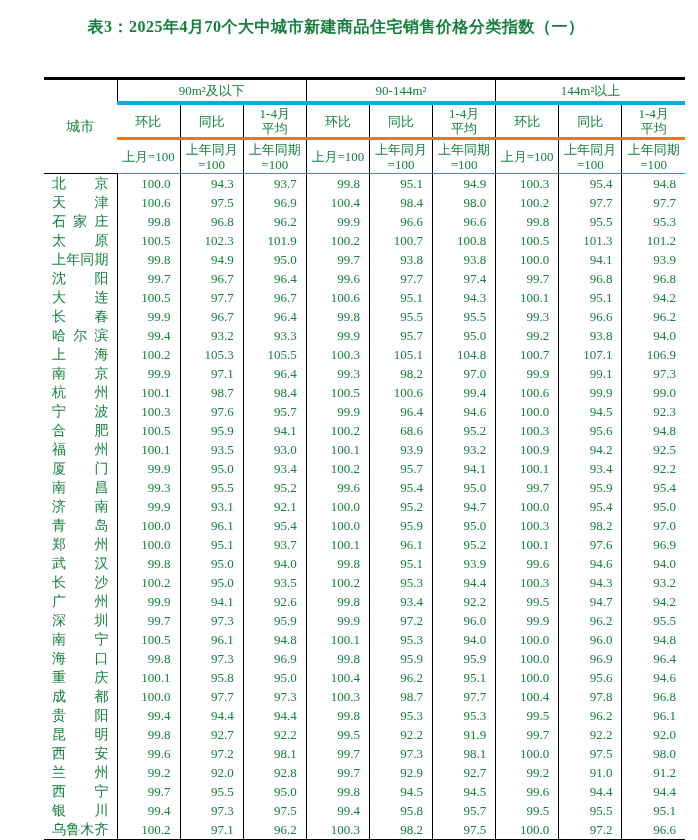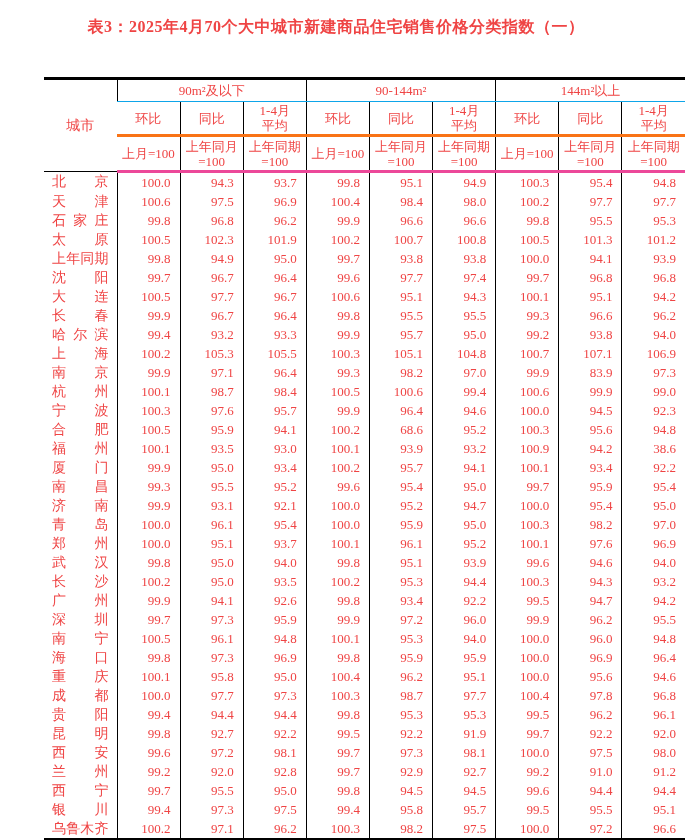--- a/index.html
+++ b/index.html
@@ -5,21 +5,21 @@
   html, body {
     margin: 0;
     padding: 0;
     background: #ffffff;
   }
   .page {
     position: relative;
     width: 698px;
     height: 840px;
     background: #ffffff;
-    color: #ef4444;
+    color: #15803d;
     font-family: "Liberation Serif", "DejaVu Serif", serif;
     overflow: hidden;
   }
   .title {
     margin: 0;
     padding: 15px 40px 0 14px;
     text-align: center;
     font-size: 16px;
     font-weight: bold;
     letter-spacing: 0.5px;
@@ -36,23 +36,23 @@
   }
   col.city-col { width: 73px; }
   th, td {
     padding: 0;
     vertical-align: middle;
     font-weight: normal;
     border-left: 1px solid #000;
   }
   tr > *:first-child { border-left: none; }
   thead th { text-align: center; }
-  .group-row th { height: 21px; border-bottom: 1px solid #0ea5e9; }
+  .group-row th { height: 21px; border-bottom: 4px solid #0ea5e9; }
   .sub-row th { height: 32px; border-bottom: 3px solid #f97316; white-space: pre-line; line-height: 15px; }
-  .basis-row th { height: 33px; border-bottom: 3px solid #ec4899; white-space: pre-line; line-height: 15px; }
+  .basis-row th { height: 33px; border-bottom: 1px solid #ec4899; white-space: pre-line; line-height: 15px; }
   th.city-h { border-bottom: 1px solid #000; font-size: 14px; }
   tbody td { height: 19px; }
   tbody td.city {
     text-align: justify;
     text-align-last: justify;
     -moz-text-align-last: justify;
     padding: 0 8px;
     font-size: 14px;
   }
   tbody td.val {
@@ -241,21 +241,21 @@
         </tr>
         <tr>
           <td class="city">南京</td>
           <td class="val">99.9</td>
           <td class="val">97.1</td>
           <td class="val">96.4</td>
           <td class="val">99.3</td>
           <td class="val">98.2</td>
           <td class="val">97.0</td>
           <td class="val">99.9</td>
-          <td class="val">83.9</td>
+          <td class="val">99.1</td>
           <td class="val">97.3</td>
         </tr>
         <tr>
           <td class="city">杭州</td>
           <td class="val">100.1</td>
           <td class="val">98.7</td>
           <td class="val">98.4</td>
           <td class="val">100.5</td>
           <td class="val">100.6</td>
           <td class="val">99.4</td>
@@ -290,21 +290,21 @@
         <tr>
           <td class="city">福州</td>
           <td class="val">100.1</td>
           <td class="val">93.5</td>
           <td class="val">93.0</td>
           <td class="val">100.1</td>
           <td class="val">93.9</td>
           <td class="val">93.2</td>
           <td class="val">100.9</td>
           <td class="val">94.2</td>
-          <td class="val">38.6</td>
+          <td class="val">92.5</td>
         </tr>
         <tr>
           <td class="city">厦门</td>
           <td class="val">99.9</td>
           <td class="val">95.0</td>
           <td class="val">93.4</td>
           <td class="val">100.2</td>
           <td class="val">95.7</td>
           <td class="val">94.1</td>
           <td class="val">100.1</td>

